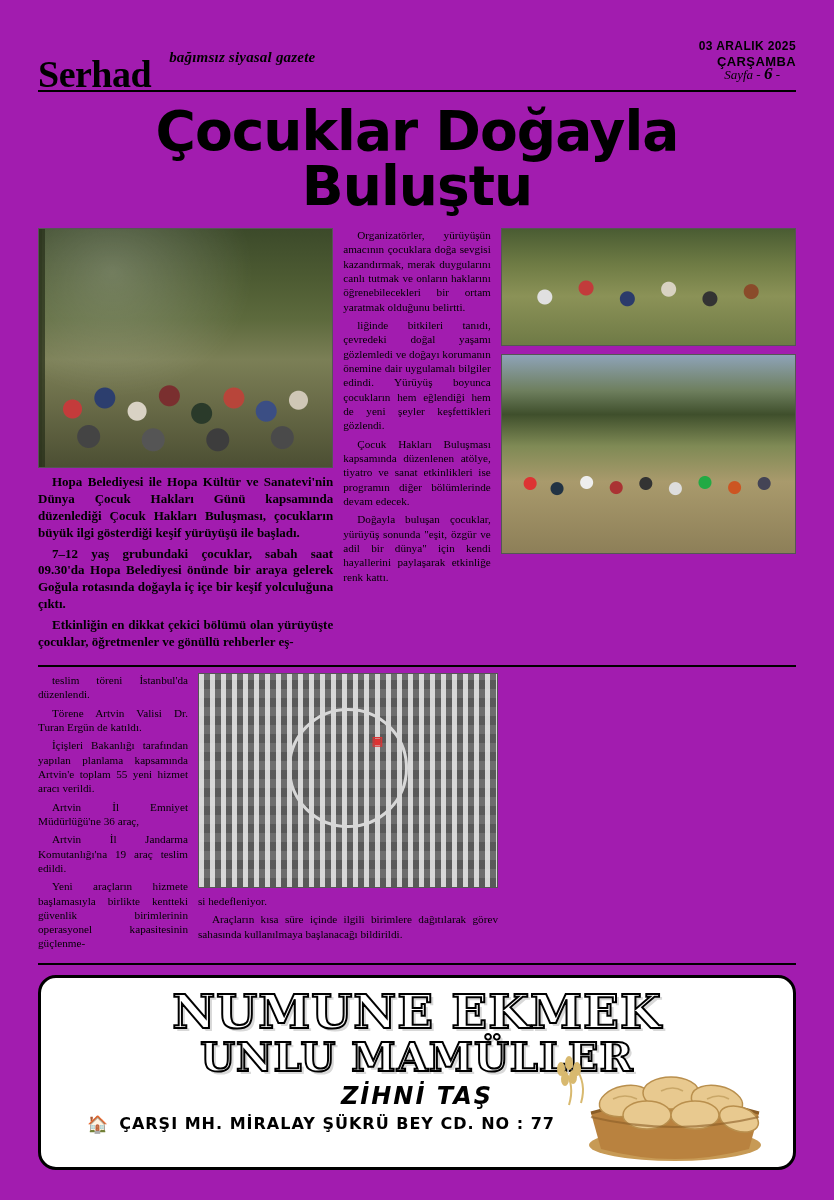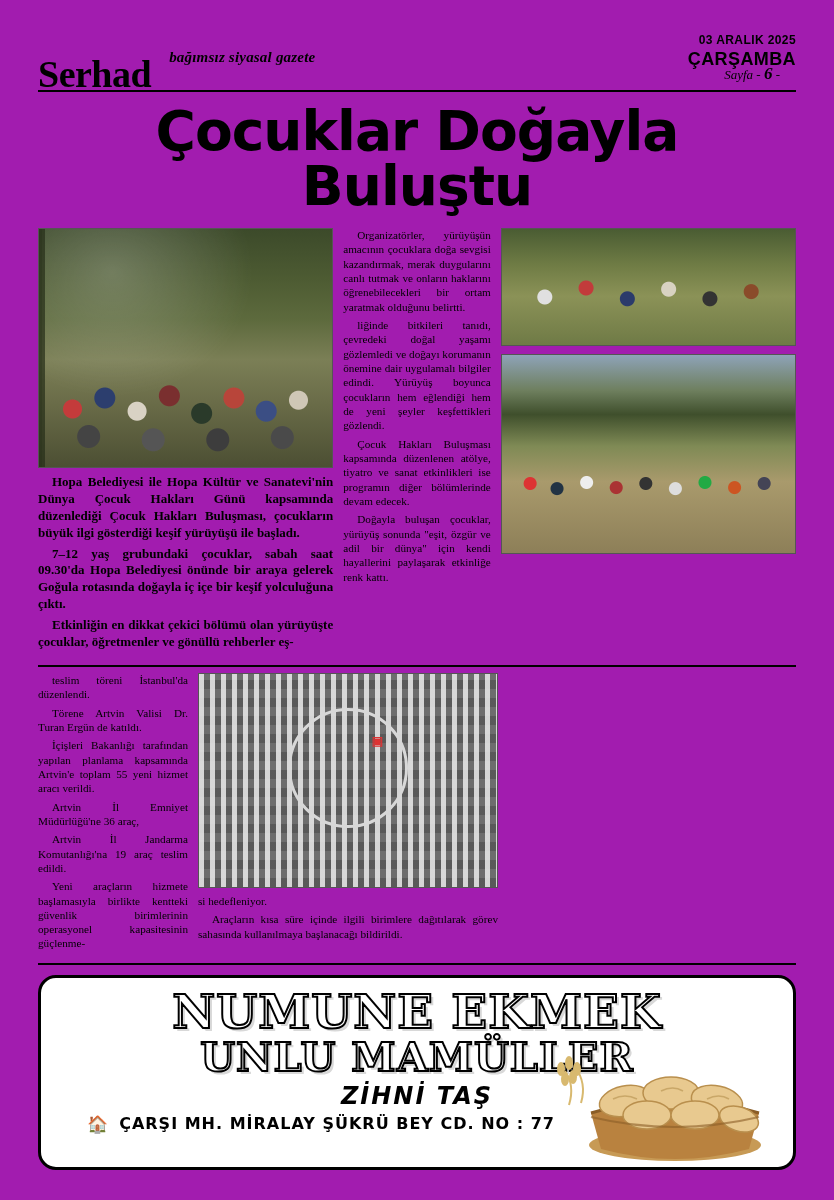--- a/index.html
+++ b/index.html
@@ -57,21 +57,21 @@
     text-align: right;
     padding-bottom: 20px;
     line-height: 1.25;
   }
   .masthead-date {
     font-size: 12px;
     font-weight: bold;
     letter-spacing: 0.4px;
   }
   .masthead-day {
-    font-size: 18px;
+    font-size: 13px;
     font-weight: bold;
     letter-spacing: 0.4px;
     text-align: right;
   }
   .masthead-pageno {
     position: absolute;
     right: 16px; bottom: 6px;
     font-family: "Liberation Serif", serif;
     font-style: italic;
     font-size: 13px;

